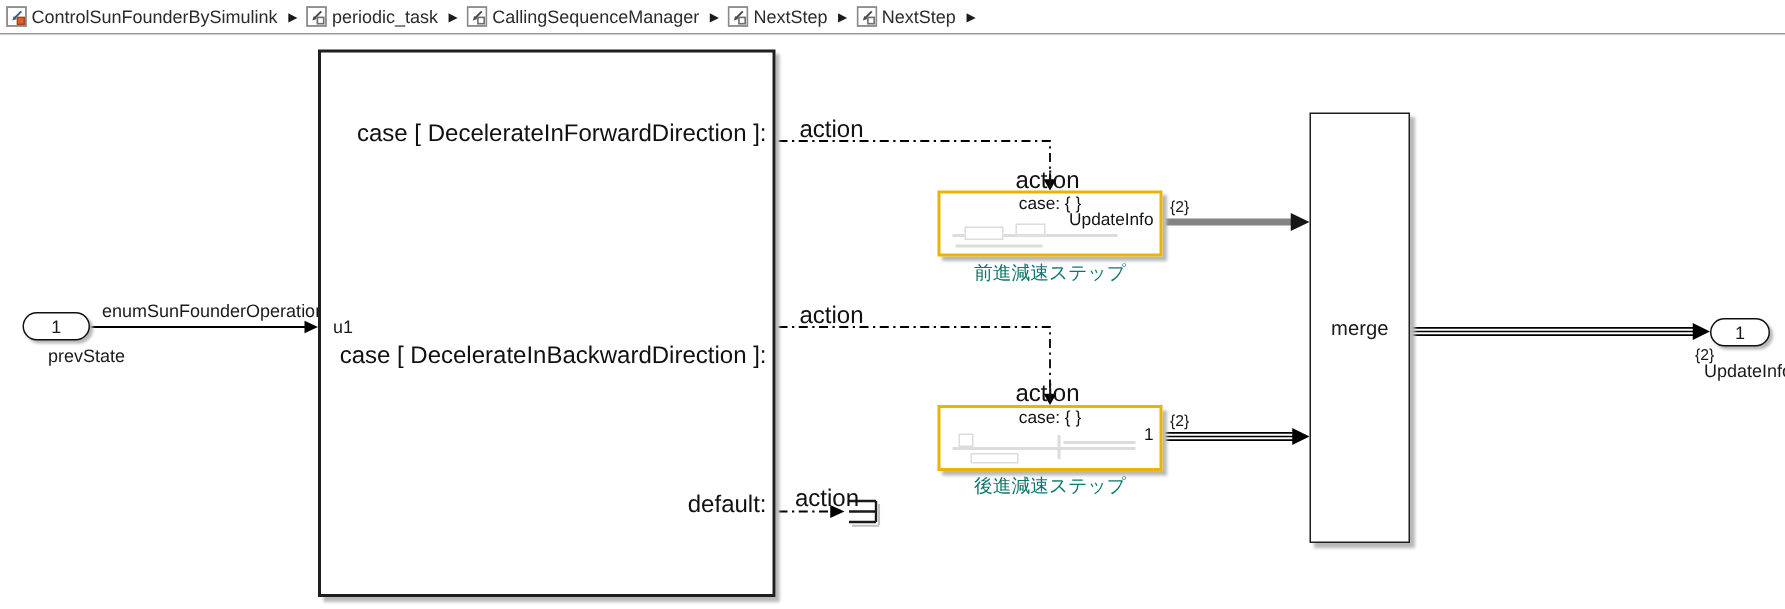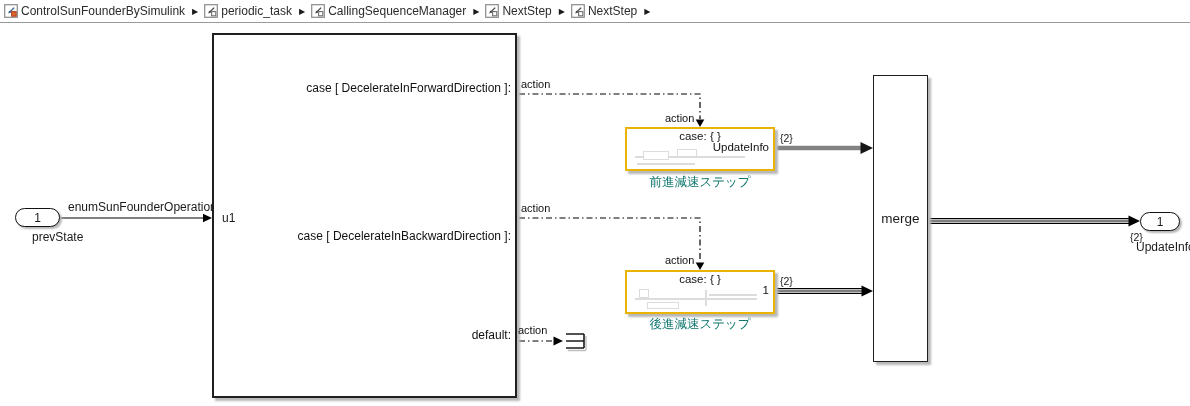--- a/index.html
+++ b/index.html
@@ -25,39 +25,39 @@
   .fs12 { font-size:12px; }
   .fs10 { font-size:10.5px; }
 
   
   .port-oval { position:absolute; background:#ffffff; border:1.6px solid #111;
     border-radius:10px; box-shadow:2px 2px 2px #b8b8b8;
     display:flex; align-items:center; justify-content:center; font-size:12px; }
 
   
   #switch-case { left:212px; top:9px; width:305px; height:365px; }
-  .case-label { position:absolute; right:679px; text-align:right; font-size:12px; color:#111; }
+  .case-label { position:absolute; right:679px; text-align:right; font-size:16px; color:#111; }
 
   
   .subsystem { border:2px solid #eab308; }
   .ss-header { position:absolute; left:0; top:1px; width:100%; text-align:center;
     font-size:11.5px; color:#111; }
   .ss-outlabel { position:absolute; right:4px; top:12px; font-size:11.5px; color:#111; }
   .ss-caption { position:absolute; width:150px; text-align:center; font-size:12.5px; color:#0f766e; }
   .pv { position:absolute; }
   .pv-line { background:#dcdcdc; height:1.5px; }
   .pv-rect { border:1.5px solid #dcdcdc; background:#fff; }
 
   
-  #merge-block { left:873px; top:51px; width:55px; height:287px; border-width:1.6px;
+  #merge-block { left:873px; top:51px; width:67px; height:287px; border-width:1.6px;
     display:flex; align-items:center; justify-content:center; font-size:13.5px; }
 
   #wires { position:absolute; left:0; top:0; width:1190px; height:382px; pointer-events:none; }
 
-  .action-label { font-size:11px; color:#111; }
+  .action-label { font-size:16px; color:#111;margin-left:12px; }
 </style>
 </head>
 <body>
 
 <div id="app">
 
   <div id="breadcrumb">
 
     <div class="crumb">
       <svg class="crumb-icon" viewBox="0 0 14 14">

